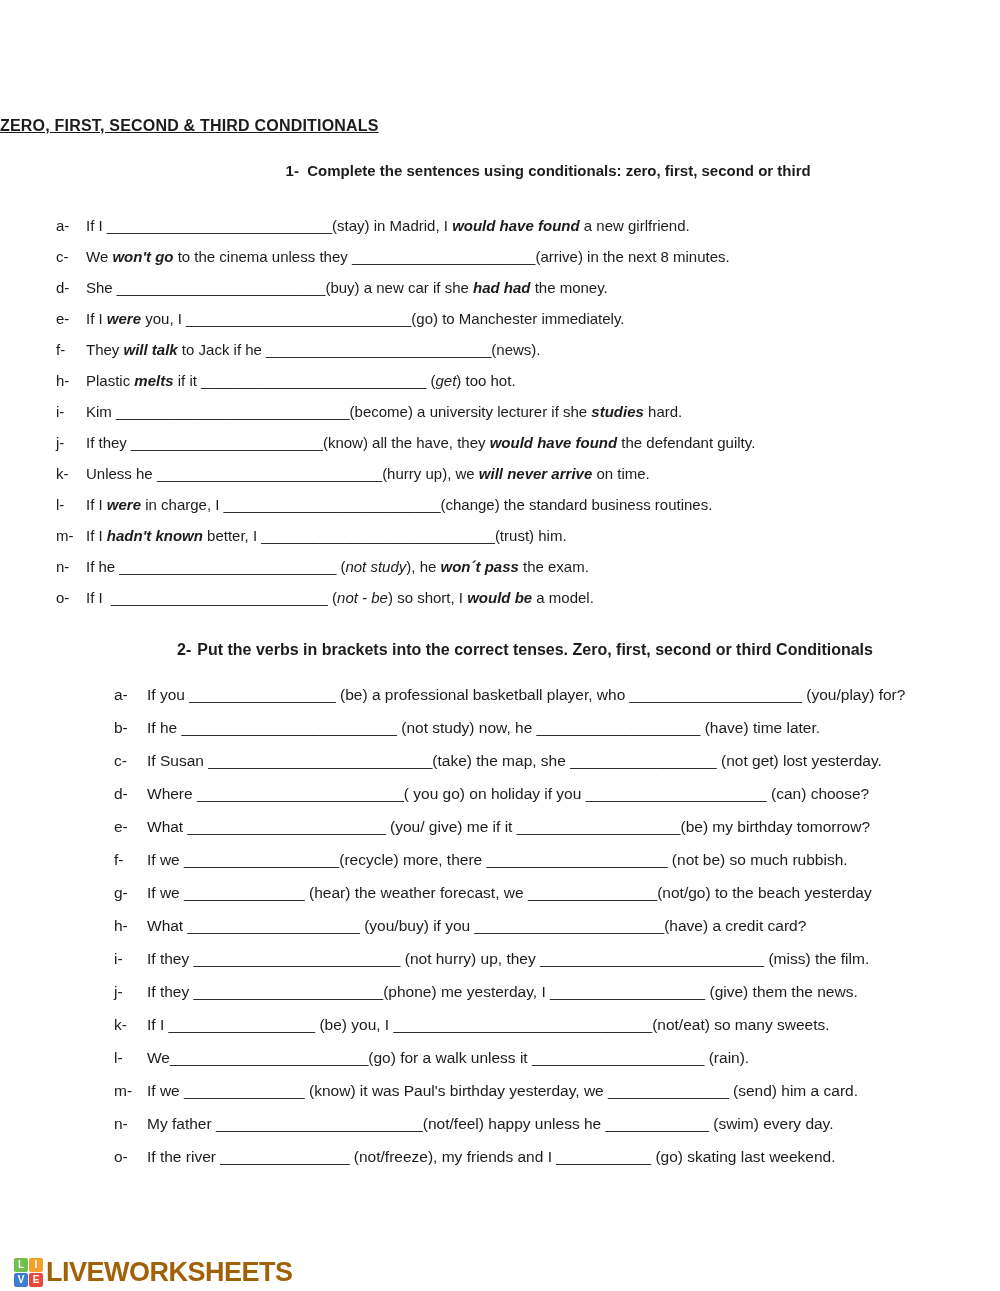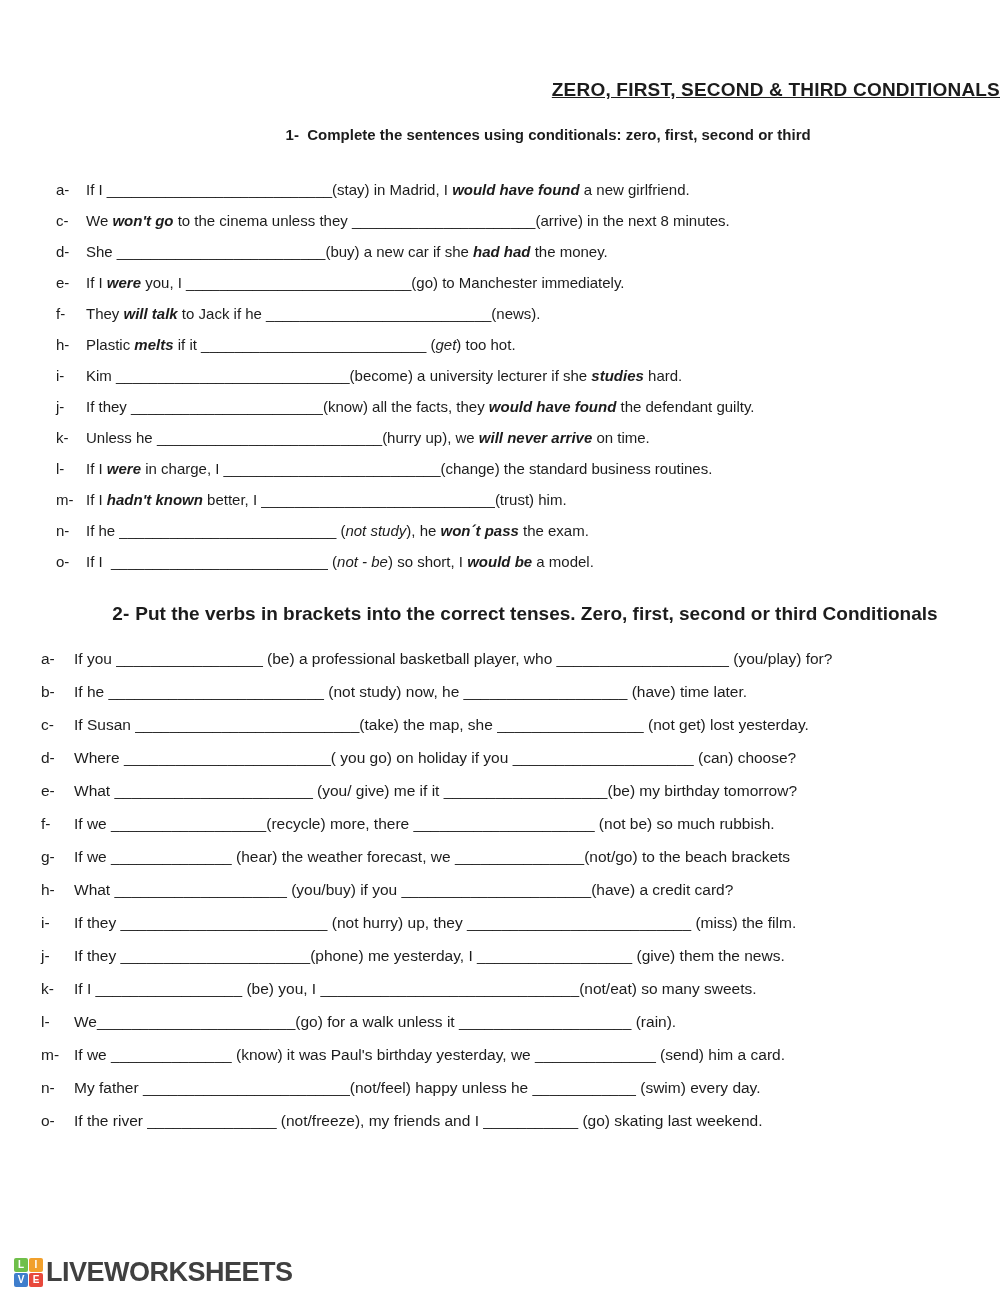--- a/index.html
+++ b/index.html
@@ -6,40 +6,40 @@
   .page{
     position:relative;
     width:1000px;
     height:1291px;
     background:#ffffff;
     font-family:"Liberation Sans", sans-serif;
     color:#1c1c1c;
     overflow:hidden;
   }
   .title{
-    padding-top:80px;
-    text-align:right;
-    font-size:19px;
+    padding-top:116px;
+    text-align:left;
+    font-size:16px;
     font-weight:bold;
     text-decoration:underline;
     line-height:19px;
     letter-spacing:.2px;
   }
   .section .heading{
     font-weight:bold;
     white-space:pre;
     line-height:19px;
     text-align:center;
   }
   .s1 .heading{margin:26px 0 0 88px;font-size:15px;}
   .s1 .heading .hnum{display:inline-block;width:30px;}
-  .s2 .heading{margin:27px 0 0 50px;font-size:19px;}
+  .s2 .heading{margin:27px 0 0 50px;font-size:16px;}
   .s2 .heading .hnum{display:inline-block;margin-right:6px;}
   .s1 .list{margin:30px 0 0 56px;}
-  .s2 .list{margin:19px 0 0 41px;}
+  .s2 .list{margin:19px 0 0 114px;}
   .row{white-space:pre;}
   .s1 .row{line-height:31px;font-size:15px;}
   .s2 .row{line-height:33px;font-size:15.5px;}
   .letter{display:inline-block;}
   .s1 .letter{width:30px;}
   .s2 .letter{width:33px;}
   .bi{font-weight:bold;font-style:italic;}
   .i{font-style:italic;}
   .blank{letter-spacing:0;}
   .footer{
@@ -84,52 +84,52 @@
       <div class="section s1">
         <div class="heading"><span class="hnum">1-</span><span>Complete the sentences using conditionals: zero, first, second or third</span></div>
         <div class="list">
           <div class="row"><span class="letter">a-</span><span class="n">If I </span><span class="blank">___________________________</span><span class="n">(stay) in Madrid, I </span><span class="bi">would have found</span><span class="n"> a new girlfriend.</span></div>
           <div class="row"><span class="letter">c-</span><span class="n">We </span><span class="bi">won't go</span><span class="n"> to the cinema unless they </span><span class="blank">______________________</span><span class="n">(arrive) in the next 8 minutes.</span></div>
           <div class="row"><span class="letter">d-</span><span class="n">She </span><span class="blank">_________________________</span><span class="n">(buy) a new car if she </span><span class="bi">had had</span><span class="n"> the money.</span></div>
           <div class="row"><span class="letter">e-</span><span class="n">If I </span><span class="bi">were</span><span class="n"> you, I </span><span class="blank">___________________________</span><span class="n">(go) to Manchester immediately.</span></div>
           <div class="row"><span class="letter">f-</span><span class="n">They </span><span class="bi">will talk</span><span class="n"> to Jack if he </span><span class="blank">___________________________</span><span class="n">(news).</span></div>
           <div class="row"><span class="letter">h-</span><span class="n">Plastic </span><span class="bi">melts</span><span class="n"> if it </span><span class="blank">___________________________</span><span class="n"> (</span><span class="i">get</span><span class="n">) too hot.</span></div>
           <div class="row"><span class="letter">i-</span><span class="n">Kim </span><span class="blank">____________________________</span><span class="n">(become) a university lecturer if she </span><span class="bi">studies</span><span class="n"> hard.</span></div>
-          <div class="row"><span class="letter">j-</span><span class="n">If they </span><span class="blank">_______________________</span><span class="n">(know) all the facts, they </span><span class="bi">would have found</span><span class="n"> the defendant guilty.</span></div>
+          <div class="row"><span class="letter">j-</span><span class="n">If they </span><span class="blank">_______________________</span><span class="n">(know) all the have, they </span><span class="bi">would have found</span><span class="n"> the defendant guilty.</span></div>
           <div class="row"><span class="letter">k-</span><span class="n">Unless he </span><span class="blank">___________________________</span><span class="n">(hurry up), we </span><span class="bi">will never arrive</span><span class="n"> on time.</span></div>
           <div class="row"><span class="letter">l-</span><span class="n">If I </span><span class="bi">were</span><span class="n"> in charge, I </span><span class="blank">__________________________</span><span class="n">(change) the standard business routines.</span></div>
           <div class="row"><span class="letter">m-</span><span class="n">If I </span><span class="bi">hadn't known</span><span class="n"> better, I </span><span class="blank">____________________________</span><span class="n">(trust) him.</span></div>
           <div class="row"><span class="letter">n-</span><span class="n">If he </span><span class="blank">__________________________</span><span class="n"> (</span><span class="i">not study</span><span class="n">), he </span><span class="bi">won´t pass</span><span class="n"> the exam.</span></div>
           <div class="row"><span class="letter">o-</span><span class="n">If I  </span><span class="blank">__________________________</span><span class="n"> (</span><span class="i">not - be</span><span class="n">) so short, I </span><span class="bi">would be</span><span class="n"> a model.</span></div>
         </div>
       </div>
       <div class="section s2">
         <div class="heading"><span class="hnum">2-</span><span>Put the verbs in brackets into the correct tenses. Zero, first, second or third Conditionals</span></div>
         <div class="list">
           <div class="row"><span class="letter">a-</span><span class="n">If you </span><span class="blank">_________________</span><span class="n"> (be) a professional basketball player, who </span><span class="blank">____________________</span><span class="n"> (you/play) for?</span></div>
           <div class="row"><span class="letter">b-</span><span class="n">If he </span><span class="blank">_________________________</span><span class="n"> (not study) now, he </span><span class="blank">___________________</span><span class="n"> (have) time later.</span></div>
           <div class="row"><span class="letter">c-</span><span class="n">If Susan </span><span class="blank">__________________________</span><span class="n">(take) the map, she </span><span class="blank">_________________</span><span class="n"> (not get) lost yesterday.</span></div>
           <div class="row"><span class="letter">d-</span><span class="n">Where </span><span class="blank">________________________</span><span class="n">( you go) on holiday if you </span><span class="blank">_____________________</span><span class="n"> (can) choose?</span></div>
           <div class="row"><span class="letter">e-</span><span class="n">What </span><span class="blank">_______________________</span><span class="n"> (you/ give) me if it </span><span class="blank">___________________</span><span class="n">(be) my birthday tomorrow?</span></div>
           <div class="row"><span class="letter">f-</span><span class="n">If we </span><span class="blank">__________________</span><span class="n">(recycle) more, there </span><span class="blank">_____________________</span><span class="n"> (not be) so much rubbish.</span></div>
-          <div class="row"><span class="letter">g-</span><span class="n">If we </span><span class="blank">______________</span><span class="n"> (hear) the weather forecast, we </span><span class="blank">_______________</span><span class="n">(not/go) to the beach brackets</span></div>
+          <div class="row"><span class="letter">g-</span><span class="n">If we </span><span class="blank">______________</span><span class="n"> (hear) the weather forecast, we </span><span class="blank">_______________</span><span class="n">(not/go) to the beach yesterday</span></div>
           <div class="row"><span class="letter">h-</span><span class="n">What </span><span class="blank">____________________</span><span class="n"> (you/buy) if you </span><span class="blank">______________________</span><span class="n">(have) a credit card?</span></div>
           <div class="row"><span class="letter">i-</span><span class="n">If they </span><span class="blank">________________________</span><span class="n"> (not hurry) up, they </span><span class="blank">__________________________</span><span class="n"> (miss) the film.</span></div>
           <div class="row"><span class="letter">j-</span><span class="n">If they </span><span class="blank">______________________</span><span class="n">(phone) me yesterday, I </span><span class="blank">__________________</span><span class="n"> (give) them the news.</span></div>
           <div class="row"><span class="letter">k-</span><span class="n">If I </span><span class="blank">_________________</span><span class="n"> (be) you, I </span><span class="blank">______________________________</span><span class="n">(not/eat) so many sweets.</span></div>
           <div class="row"><span class="letter">l-</span><span class="n">We</span><span class="blank">_______________________</span><span class="n">(go) for a walk unless it </span><span class="blank">____________________</span><span class="n"> (rain).</span></div>
           <div class="row"><span class="letter">m-</span><span class="n">If we </span><span class="blank">______________</span><span class="n"> (know) it was Paul's birthday yesterday, we </span><span class="blank">______________</span><span class="n"> (send) him a card.</span></div>
           <div class="row"><span class="letter">n-</span><span class="n">My father </span><span class="blank">________________________</span><span class="n">(not/feel) happy unless he </span><span class="blank">____________</span><span class="n"> (swim) every day.</span></div>
           <div class="row"><span class="letter">o-</span><span class="n">If the river </span><span class="blank">_______________</span><span class="n"> (not/freeze), my friends and I </span><span class="blank">___________</span><span class="n"> (go) skating last weekend.</span></div>
         </div>
       </div>
     </div>
 
   <div class="footer">
     <span class="logo-grid" id="logo-grid">
         <span class="logo-sq" style="background: rgb(111, 191, 74);">L</span>
         <span class="logo-sq" style="background: rgb(241, 160, 44);">I</span>
         <span class="logo-sq" style="background: rgb(63, 126, 204);">V</span>
         <span class="logo-sq" style="background: rgb(232, 73, 60);">E</span>
       </span>
-    <span class="logo-text" style="color: #404040;">LIVEWORKSHEETS</span>
+    <span class="logo-text" style="color: #a16207;">LIVEWORKSHEETS</span>
   </div>
 </div>
 
 </body></html>

